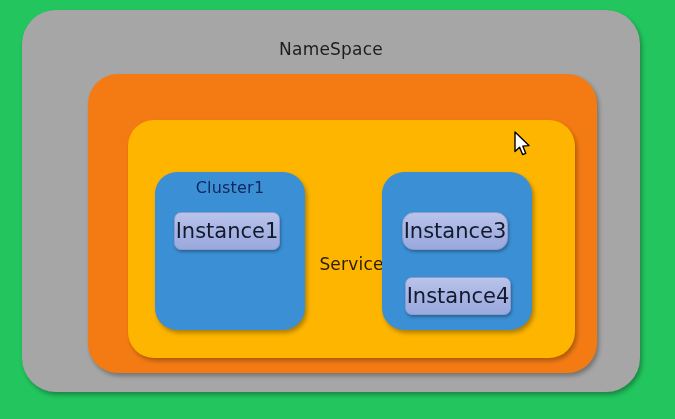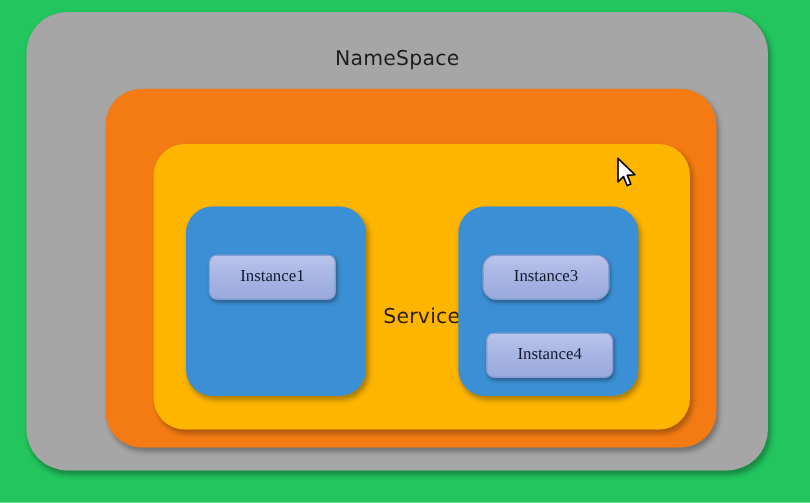--- a/index.html
+++ b/index.html
@@ -107,24 +107,23 @@
   .label-service {
     top: 134px;
     color: #2b1d02;
   }
   .label-cluster {
     top: 6px;
     color: #10265c;
     font-size: 16px;
   }
   .instance-label {
-    font-size: 14px;
+    font-size: 21px;
     color: #15192e;
     white-space: nowrap;
-    font-family: Liberation Serif, serif;
   }
 
   
   .cursor {
     position: absolute;
     left: 513px;
     top: 131px;
     width: 20px;
     height: 28px;
     pointer-events: none;
@@ -141,20 +140,21 @@
 
   <div class="group-box">
     <div class="label label-group">Group</div>
   </div>
 
   <div class="service-box">
     <div class="label label-service">Service</div>
   </div>
 
   <div class="cluster-box cluster-1">
+    <div class="label label-cluster">Cluster1</div>
     <div class="instance-box inst-a">
       <span class="instance-label">Instance1</span>
     </div>
   </div>
 
   <div class="cluster-box cluster-2">
     <div class="instance-box inst-c">
       <span class="instance-label">Instance3</span>
     </div>
     <div class="instance-box inst-d">

